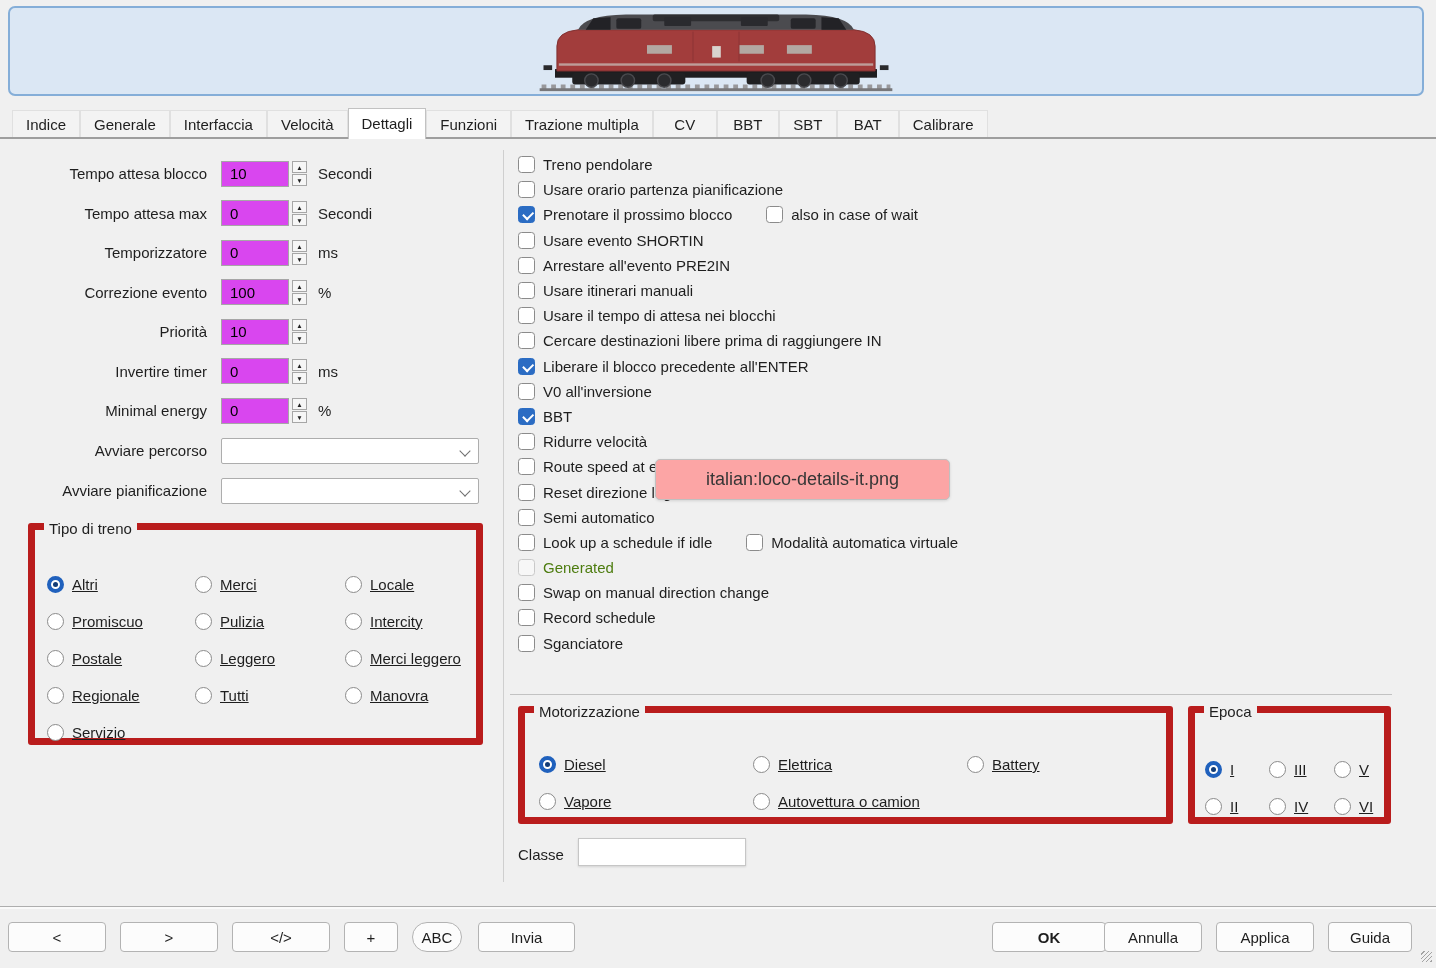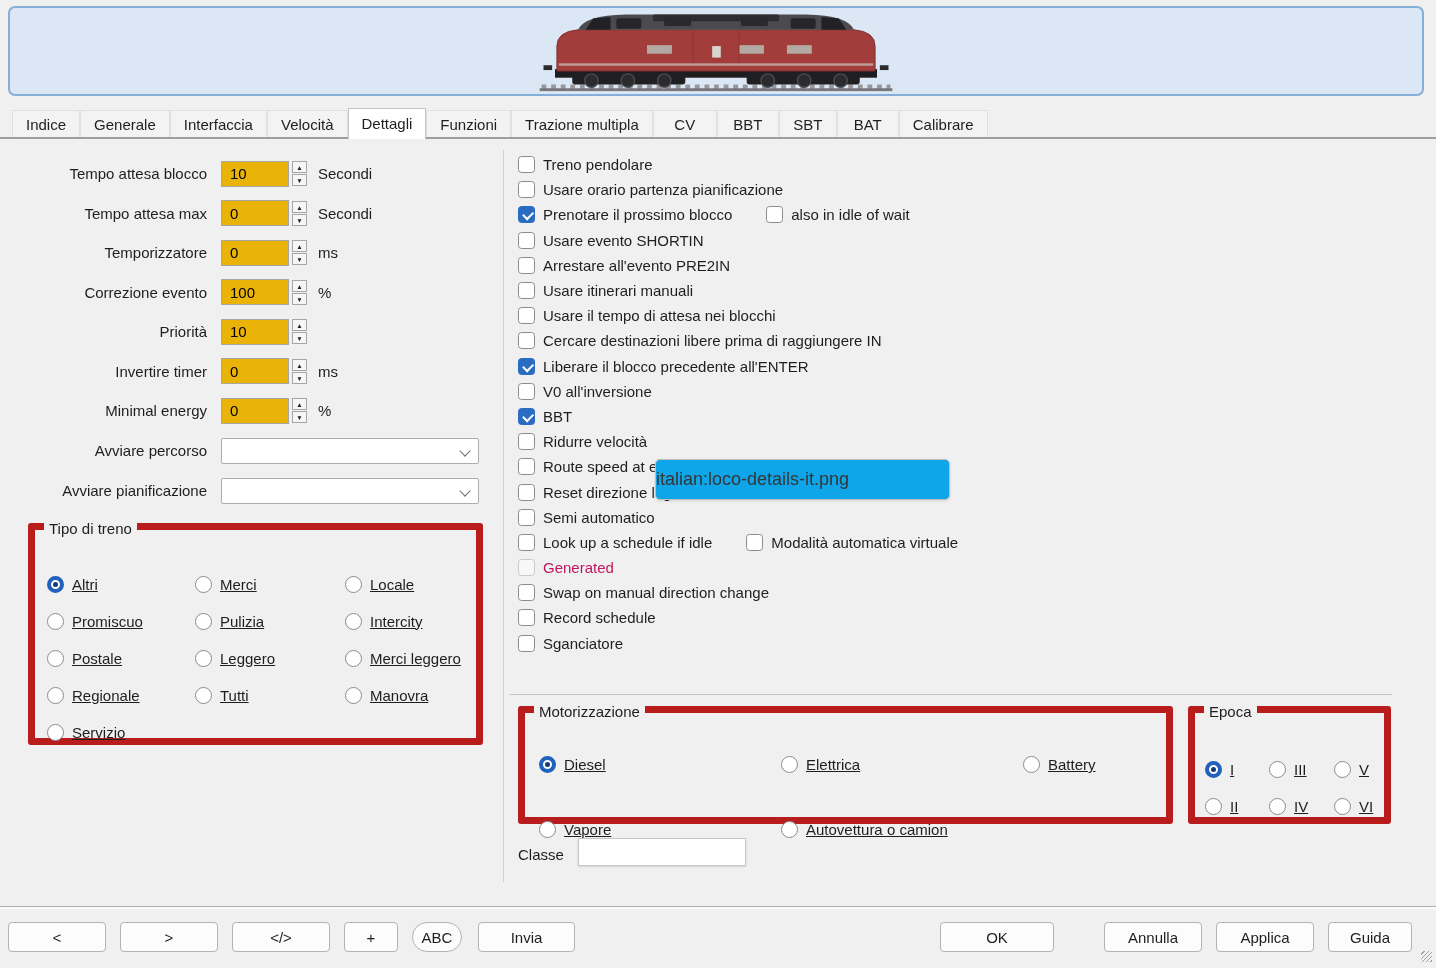--- a/index.html
+++ b/index.html
@@ -27,21 +27,21 @@
   }
   .tab.sel{
     background:#ffffff; border:1px solid #c2c2c2; border-bottom:none;
     height:31px; position:relative; z-index:2; margin-bottom:-2px; padding-bottom:2px;
   }
   
   .flabel{ text-align:right; width:195px; flex:0 0 195px; margin-right:14px; }
   .srow{ display:flex; align-items:center; height:39.5px; }
   .spin{ display:flex; align-items:center; }
   .spin-text{
-    width:58px; height:24px; border:1px solid #a6a6a6; background:#eab308;
+    width:58px; height:24px; border:1px solid #a6a6a6; background:#d946ef;
     font:15px "Liberation Sans", sans-serif; padding:0 0 0 8px; outline:none;
   }
   .spin-btns{ display:flex; flex-direction:column; margin-left:3px; }
   .spin-up,.spin-down{
     width:15px; height:12px; border:1px solid #a6a6a6; background:#f6f6f6;
     font-size:6.5px; line-height:11px; text-align:center; color:#222; box-sizing:border-box;
   }
   .spin-down{ margin-top:1px; }
   .unit{ margin-left:11px; }
   .combo{
@@ -73,57 +73,57 @@
     width:17px; height:17px; border:1px solid #8b8b8b; border-radius:50%;
     background:#fff; box-sizing:border-box; flex:0 0 17px;
     display:flex; align-items:center; justify-content:center;
   }
   .radio.on{ border:4px solid #2061bd; }
   .radio.on::after{ content:""; width:5px; height:5px; border-radius:50%; background:#123c77; }
   .ropt{ display:flex; align-items:flex-end; gap:8px; white-space:nowrap;text-decoration:underline; }
   .crow{ display:flex; align-items:center; height:25.2px; gap:8px; white-space:nowrap; }
   .crow .xtra{ margin-left:26px; }
   .crow.disabled .cb{ border-color:#c9c9c9; background:#f7f7f7; }
-  .crow.disabled .clabel{ color:#be185d; }
+  .crow.disabled .clabel{ color:#4d7c0f; }
   
   .left-panel{ position:absolute; left:12px; top:154px; width:490px; }
   .vdivider{ position:absolute; left:503px; top:150px; width:1px; height:732px; background:#cfcfcf; }
   .right-panel{ position:absolute; left:518px; top:152px; width:874px; }
   .hdivider{ position:absolute; left:510px; top:694px; width:882px; height:1px; background:#c2c2c2; }
   .ttype-fs{ margin:12px 0 0 16px; width:455px; height:222px; padding:36px 0 0 12px; }
   .ttype-grid{ display:grid; grid-template-columns:148px 150px auto; grid-auto-rows:37px; align-items:center; }
   .motor-fs{ position:absolute; left:518px; top:706px; width:655px; height:118px; padding:33px 0 0 14px; }
-  .motor-grid{ display:grid; grid-template-columns:214px 214px auto; grid-auto-rows:37px; align-items:center;gap:28px; }
+  .motor-grid{ display:grid; grid-template-columns:214px 214px auto; grid-auto-rows:37px; align-items:center; }
   .epoch-fs{ position:absolute; left:1188px; top:706px; width:203px; height:118px; padding:38px 0 0 10px; }
   .epoch-grid{ display:grid; grid-template-columns:64px 65px auto; grid-auto-rows:37px; align-items:center; }
   .classe-label{ position:absolute; left:518px; top:846px; }
   .classe-input{
     position:absolute; left:578px; top:838px; width:168px; height:28px;
     border:1px solid #c6c6c6; background:#fff; box-shadow:0 1px 2px rgba(0,0,0,0.12);
     font:15px "Liberation Sans", sans-serif; padding:0 8px; box-sizing:border-box; outline:none;
   }
   
   .tooltip{
     position:absolute; left:655px; top:459px; width:293px; height:39px; z-index:5;
-    background:#0ea5e9; border:1px solid #c0c0c0; border-radius:5px;
-    display:flex; align-items:center; justify-content:flex-start;
+    background:#fca5a5; border:1px solid #c0c0c0; border-radius:5px;
+    display:flex; align-items:center; justify-content:center;
     font-size:18px; color:#363636; box-shadow:0 1px 3px rgba(0,0,0,0.12);
   }
   
   .footer-sep{ position:absolute; left:0; top:906px; width:1436px; height:2px;
     border-top:1px solid #aeaeae; background:#fafafa; }
   .btn{
     position:absolute; top:922px; height:30px; box-sizing:border-box;
     background:#fcfcfc; border:1px solid #b3b3b3; border-radius:4px;
     display:flex; align-items:center; justify-content:center;
     font-size:15px; color:#1e1e1e; cursor:default;
   }
   .b1{left:8px;width:98px;}  .b2{left:120px;width:98px;} .b3{left:232px;width:98px;}
   .b4{left:344px;width:54px;} .b5{left:412px;width:50px;border-radius:15px;} .b6{left:478px;width:97px;}
-  .r1{left:940px;width:114px;} .r2{left:1104px;width:98px;} .r3{left:1216px;width:98px;} .r4{left:1328px;width:84px;}
+  .r1{left:992px;width:114px;font-weight:bold;} .r2{left:1104px;width:98px;} .r3{left:1216px;width:98px;} .r4{left:1328px;width:84px;}
   .grip{
     position:absolute; right:4px; bottom:6px; width:11px; height:11px;
     background:repeating-linear-gradient(135deg, transparent 0 2px, #a3a3a3 2px 3px);
   }
 </style>
 </head>
 <body>
 
 <div class="app">
 
@@ -345,21 +345,21 @@
         <span class="clabel">Treno pendolare</span>
       </div>
     <div class="crow">
         <span class="cb"></span>
         <span class="clabel">Usare orario partenza pianificazione</span>
       </div>
     <div class="crow">
       <span class="cb on"></span>
         <span class="clabel">Prenotare il prossimo blocco</span>
       <span class="cb xtra"></span>
-        <span class="clabel">also in idle of wait</span>
+        <span class="clabel">also in case of wait</span>
     </div>
     <div class="crow">
         <span class="cb"></span>
         <span class="clabel">Usare evento SHORTIN</span>
       </div>
     <div class="crow">
         <span class="cb"></span>
         <span class="clabel">Arrestare all'evento PRE2IN</span>
       </div>
     <div class="crow">

